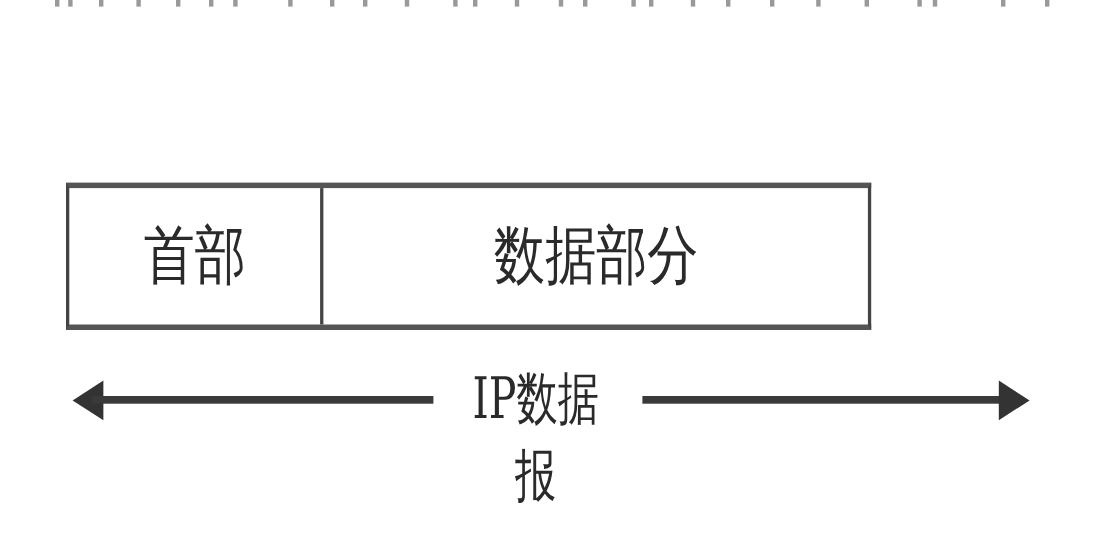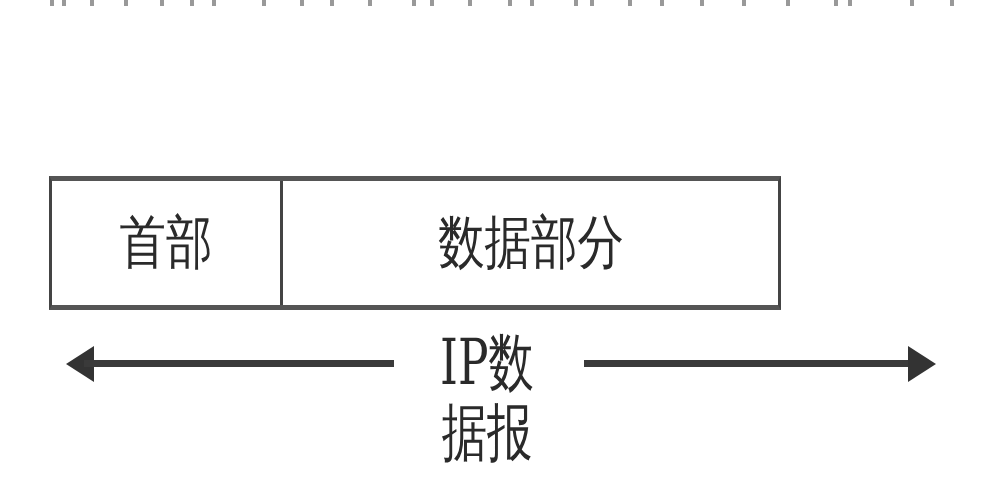--- a/index.html
+++ b/index.html
@@ -1,36 +1,36 @@
 <!DOCTYPE html>
 <html><head>
 <meta charset="utf-8">
 <style>
   html, body { margin:0; padding:0; background:#ffffff; }
   body { width:1000px; height:500px; position:relative; overflow:hidden;
          font-family:"DejaVu Serif", serif; color:#2a2a2a; }
   .top-fragments { position:absolute; left:0; top:0; width:1000px; height:8px; }
   .frag { position:absolute; top:0; width:4px; height:6px; background:#555; opacity:.6; }
-  .box { position:absolute; left:49px; top:166px; width:732px; height:134px;
+  .box { position:absolute; left:60px; top:166px; width:732px; height:134px;
          border-top:5px solid #555; border-bottom:5px solid #555;
-         border-left:3px solid #444; border-right:3px solid #444; box-sizing:border-box; display:flex;margin-top:10px; }
+         border-left:3px solid #444; border-right:3px solid #444; box-sizing:border-box; display:flex; }
   .cell { display:flex; align-items:center; justify-content:center; font-size:58px; transform:scaleX(0.78); }
   .cell-header { width:228px; border-right:3px solid #444; }
   .cell-data { flex:1;text-align:center; }
   .cell-inner { display:inline-block; transform:scaleX(0.8); }
   .arrow-row { position:absolute; left:66px; top:330px; width:870px; height:70px; }
   .line { position:absolute; top:30px; height:7px; background:#3a3a3a; }
   .line-left { left:18px; width:310px; }
   .line-right { left:518px; width:330px; }
   .head-left { position:absolute; left:0; top:16px; width:0; height:0;
                border-top:18px solid transparent; border-bottom:18px solid transparent; border-right:28px solid #333; }
   .head-right { position:absolute; right:0; top:16px; width:0; height:0;
                border-top:18px solid transparent; border-bottom:18px solid transparent; border-left:28px solid #333; }
   .label { position:absolute; left:336px; top:-2px; width:170px; text-align:center;
-           font-size:63px; line-height:70px; }
+           font-size:52px; line-height:70px; }
   .label span { display:inline-block; transform:scaleX(0.72); transform-origin:center; }
 </style>
 </head>
 <body>
 
 <div class="top-fragments">
   <div class="frag" style="left:50px"></div>
     <div class="frag" style="left:62px"></div>
   <div class="frag" style="left:90px"></div>
     <div class="frag" style="left:124px"></div>

